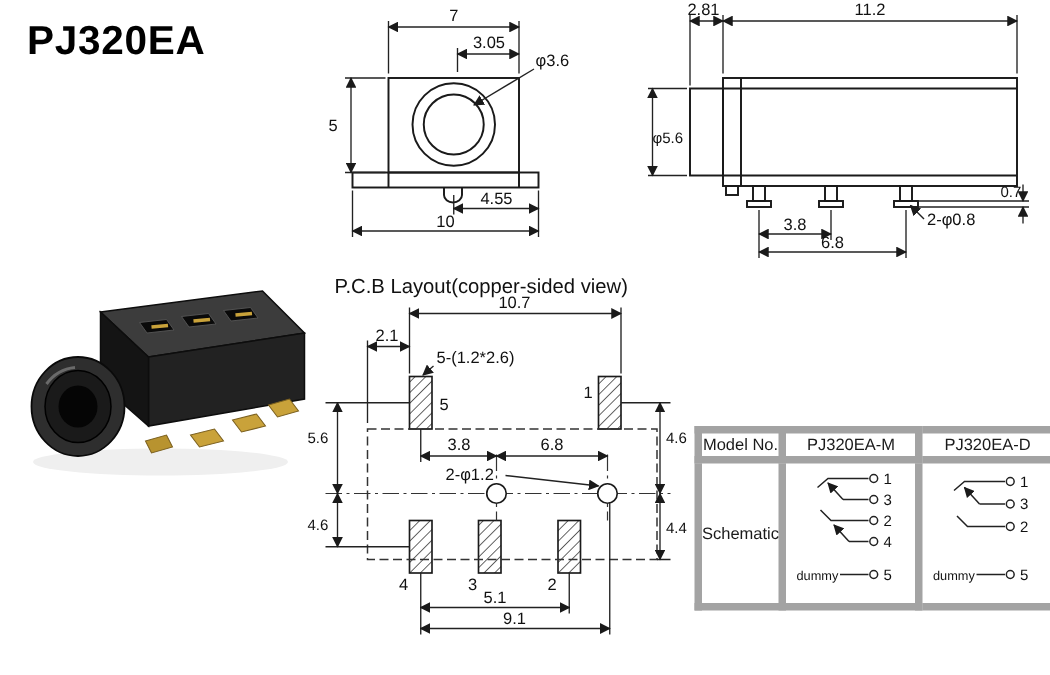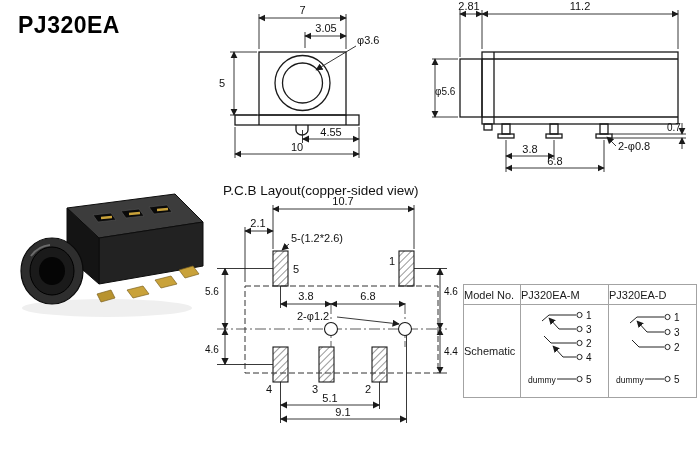--- a/index.html
+++ b/index.html
@@ -1,23 +1,23 @@
 <!DOCTYPE html>
 <html><head>
 <meta charset="utf-8">
 <style>
   *{margin:0;padding:0;box-sizing:border-box}
   html,body{width:700px;height:450px;background:#fff;overflow:hidden;
     font-family:"Liberation Sans",sans-serif;color:#111;position:relative}
   .abs{position:absolute}
-  #page-title{left:18px;top:12px;font-size:23px;font-weight:bold;letter-spacing:.5px;color:#000}
+  #page-title{left:18px;top:12px;font-size:27px;font-weight:bold;letter-spacing:.5px;color:#000}
   svg text{font-family:"Liberation Sans",sans-serif;fill:#111;stroke:none}
   #spec-table{position:absolute;left:463px;top:284px;border-collapse:collapse;background:#fff}
-  #spec-table th,#spec-table td{border:1px solid #a3a3a3;font-size:11px;font-weight:normal;
-    color:#1a1a1a;text-align:left;vertical-align:middle;padding:0}
+  #spec-table th,#spec-table td{border:5px solid #a3a3a3;font-size:11px;font-weight:normal;
+    color:#1a1a1a;text-align:center;vertical-align:middle;padding:0}
   #spec-table th{height:20px}
   .cell-schematic{width:88px;height:92px}
   .cell-model{width:57px}
 </style>
 </head>
 <body>
 
 <div id="page-title" class="abs">PJ320EA</div>
 
 <svg class="abs" style="left:5px;top:168px" width="200" height="170" viewBox="0 0 200 170">

